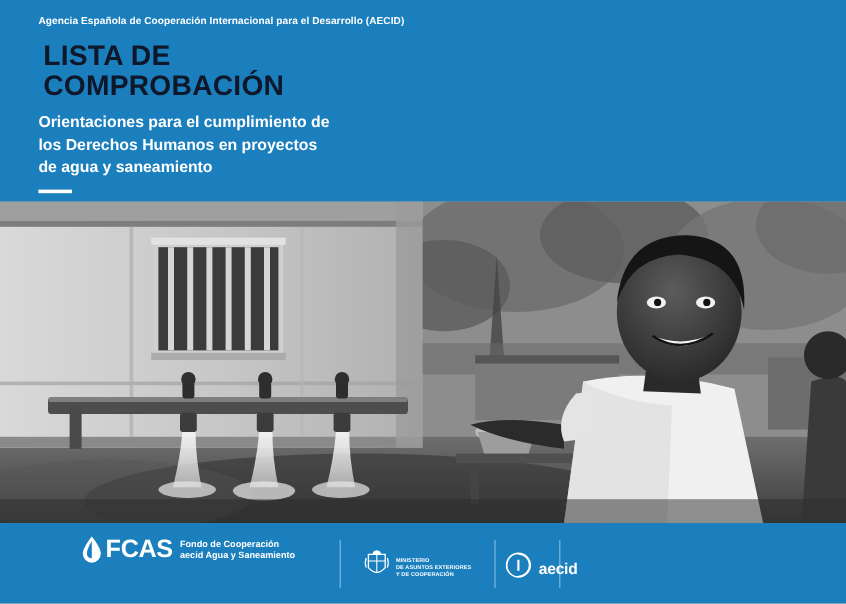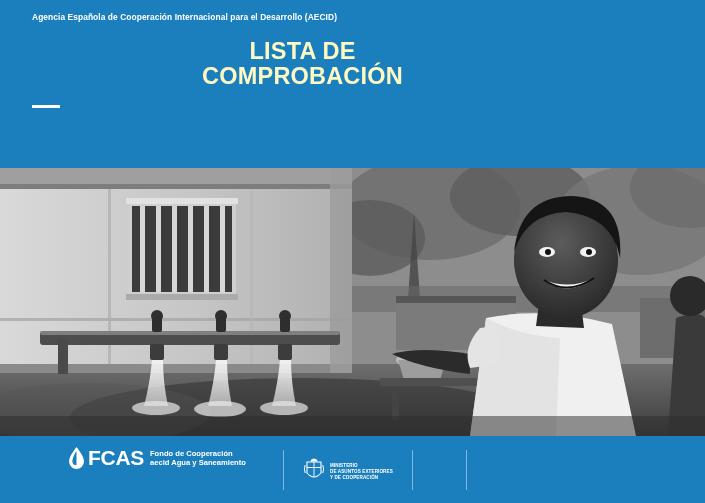--- a/index.html
+++ b/index.html
@@ -31,28 +31,27 @@
   }
   .agency-line {
     color: #ffffff;
     font-size: 8.4px;
     font-weight: bold;
     letter-spacing: 0.08px;
     line-height: 12px;
     margin: 0 0 11px 0;
   }
   .title-main {
-    color: #fef9c3;
+    color: #0f172a;
     font-size: 23.5px;
     font-weight: bold;
     line-height: 25px;
     letter-spacing: 0.2px;
-    margin: 16px;
-    white-space: pre-line;
-    text-align: center;
+    margin: 4px;
+    white-space: pre-line;
   }
   .title-sub {
     color: #ffffff;
     font-size: 13.2px;
     font-weight: bold;
     line-height: 18.5px;
     margin: 9px 0 0 0;
     white-space: pre-line;
   }
   .rule {
@@ -166,20 +165,23 @@
 </style>
 </head>
 <body>
 
 <div class="cover">
 
   <div class="header">
     <div class="agency-line">Agencia Española de Cooperación Internacional para el Desarrollo (AECID)</div>
     <div class="title-main">LISTA DE
 COMPROBACIÓN</div>
+    <div class="title-sub">Orientaciones para el cumplimiento de
+los Derechos Humanos en proyectos
+de agua y saneamiento</div>
     <div class="rule"></div>
   </div>
 
   <div class="photo-wrap">
     <svg class="photo-svg" width="705" height="268" viewBox="0 0 705 268" xmlns="http://www.w3.org/2000/svg">
       <defs>
         <linearGradient id="skyG" x1="0" y1="0" x2="0" y2="1">
           <stop offset="0" stop-color="#cfcfcf"></stop>
           <stop offset="1" stop-color="#9a9a9a"></stop>
         </linearGradient>
@@ -344,20 +346,30 @@
             <path d="M19.8 8 Q21.4 12 19.8 16" stroke="#ffffff" stroke-width="1" fill="none"></path>
           </svg>
         </span>
         <span class="ministerio-text">MINISTERIO
 DE ASUNTOS EXTERIORES
 Y DE COOPERACIÓN</span>
       </div>
 
       <div class="divider div-2"></div>
 
+      <div class="logo-aecid">
+        <span>
+          <svg width="22" height="22" viewBox="0 0 22 22" xmlns="http://www.w3.org/2000/svg">
+            <circle cx="11" cy="11" r="9.6" fill="none" stroke="#ffffff" stroke-width="1.8"></circle>
+            <path d="M11 3.6 A7.4 7.4 0 0 0 11 18.4" fill="none" stroke="#1b7fbd" stroke-width="3.4"></path>
+            <path d="M11 6.4 L11 15.6" stroke="#ffffff" stroke-width="1.8"></path>
+          </svg>
+        </span>
+        <span class="aecid-word">aecid</span>
+      </div>
 
       <div class="divider div-3"></div>
 
 
     </div>
   </div>
 
 </div>
 
 </body></html>

